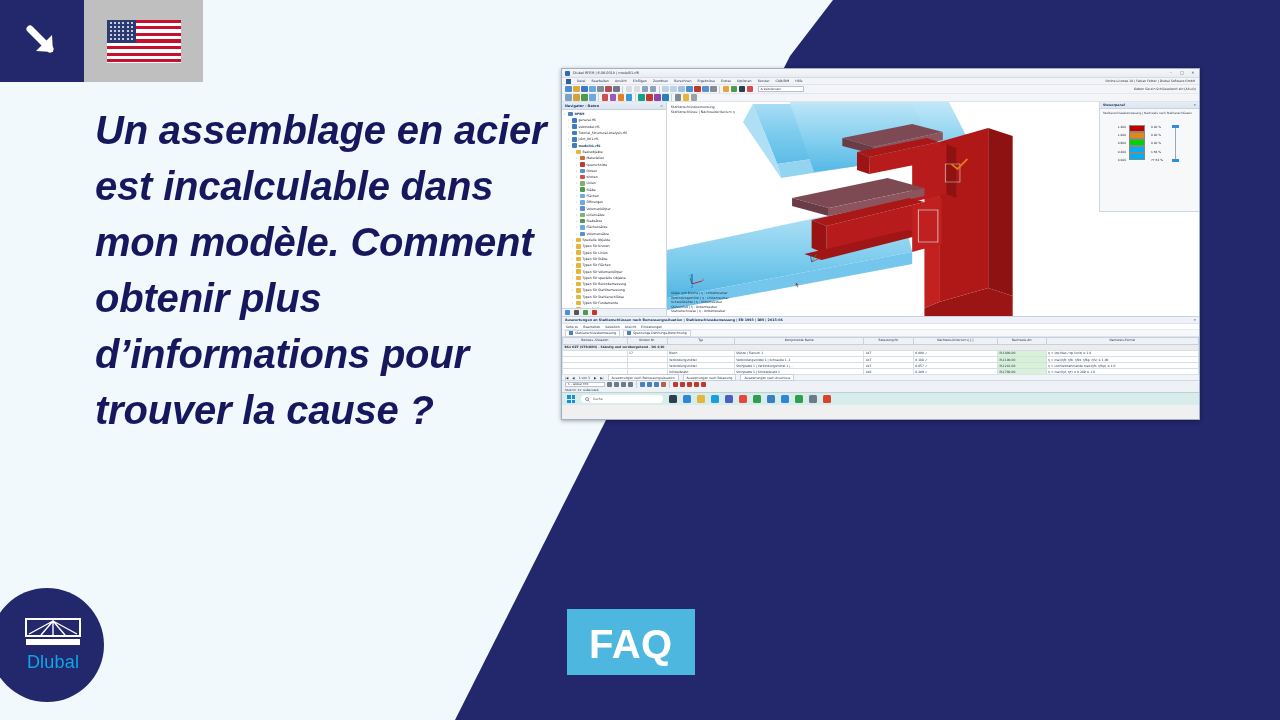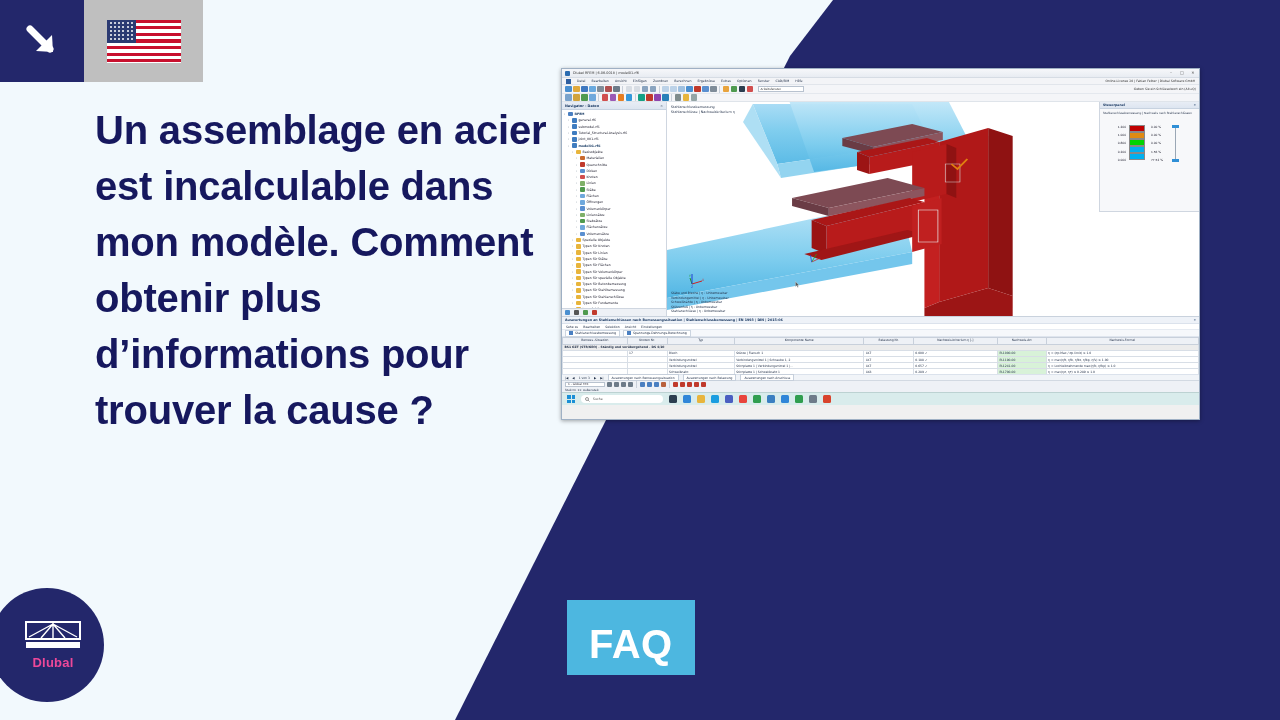--- a/index.html
+++ b/index.html
@@ -65,48 +65,49 @@
   
   .headline {
     position: absolute;
     left: 95px; top: 102px;
     width: 470px;
     color: #16185e;
     font-size: 40px;
     line-height: 56px;
     font-weight: 700;
     letter-spacing: -0.2px;
+    font-style: italic;
   }
 
   
   .logo {
     position: absolute;
     left: -10px; bottom: 18px;
     width: 114px; height: 114px;
     border-radius: 50%;
     background: #23276b;
     display: flex; flex-direction: column;
     align-items: center; justify-content: center;
     gap: 4px;
     padding-left: 12px;
   }
   .logo-mark { width: 56px; height: 30px; display:block; }
-  .logo-text { color:#ec4899; font-size: 13px; font-weight: 700; letter-spacing: .2px; }
+  .logo-text { color:#0ea5e9; font-size: 18px; font-weight: 400; letter-spacing: .2px; }
 
   
   .faq-row {
     position: absolute;
     left: 567px; bottom: 45px;
     display: flex; align-items: center; gap: 22px;
   }
   .faq-tag {
     background: #4db7e0;
     color: #ffffff;
     font-size: 40px; font-weight: 700;
-    padding: 24px 22px 11px 22px;
+    padding: 15px 22px 11px 22px;
     line-height: 1;
     letter-spacing: 0.5px;
   }
   .faq-num {
     color: #ffffff;
     font-size: 43px; font-weight: 700;
     letter-spacing: 0.5px;
     line-height: 1;
   }
 

